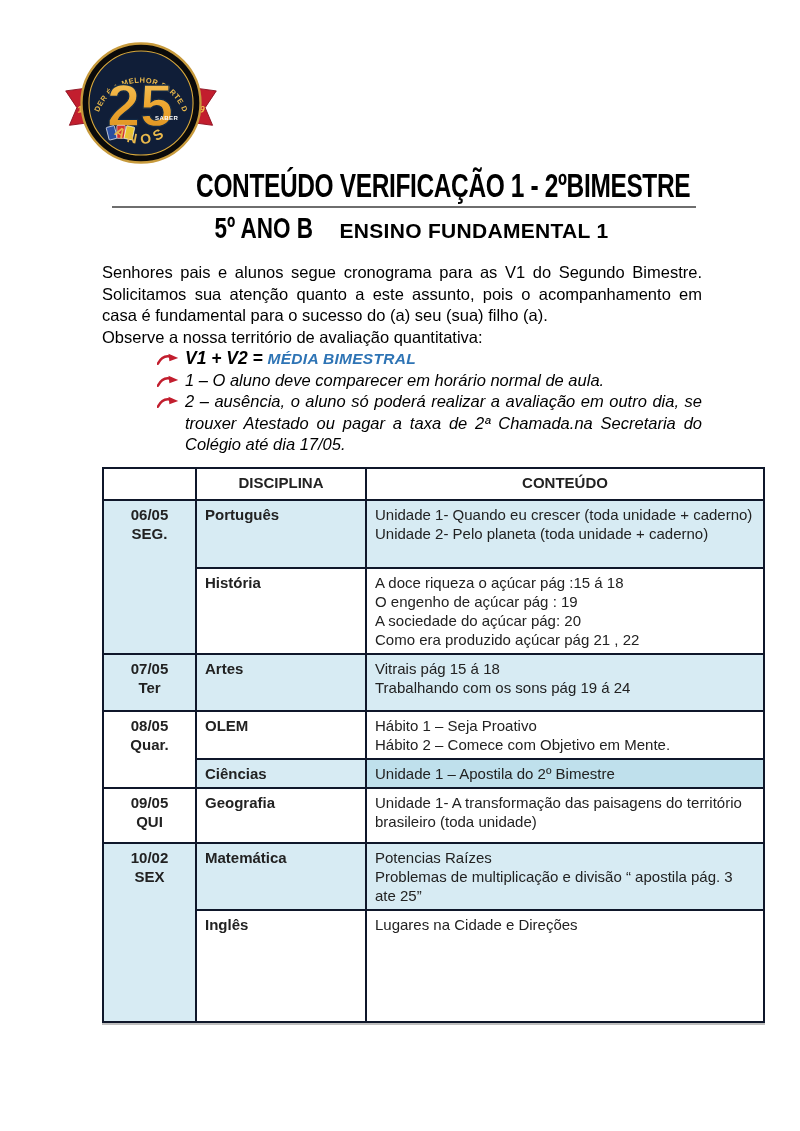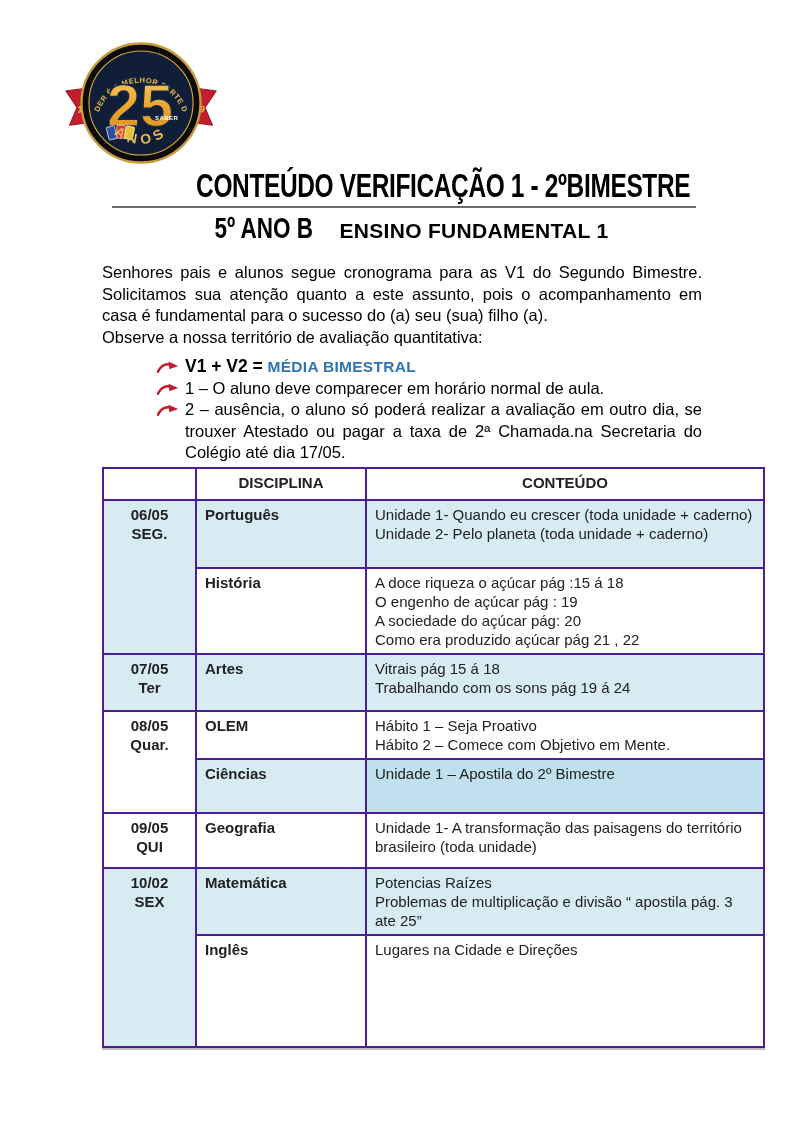--- a/index.html
+++ b/index.html
@@ -16,43 +16,43 @@
   .title-rule{position:absolute;top:206px;left:112px;width:584px;height:2px;background:#6e6e6e;}
   .subtitle{position:absolute;top:211px;left:100px;width:606px;text-align:center;white-space:nowrap;}
   .cond2{display:inline-block;transform:scaleX(0.75);transform-origin:center;
          font-size:30px;font-weight:700;}
   .level{font-size:21px;font-weight:700;margin-left:6px;letter-spacing:0.3px;}
 
   
   .intro{position:absolute;top:262px;left:102px;width:600px;font-size:16.5px;line-height:21.5px;}
   .intro p{margin:0;}
   .para{text-align:justify;}
-  .bullets{margin-top:8px;}
+  .bullets{margin-top:0;font-style:italic;}
   .bullet{position:relative;padding-left:83px;text-align:justify;}
   .bullet .arrow{position:absolute;left:55px;top:3px;width:23px;height:15px;}
   .bf{font-size:17.5px;font-weight:700;}
   .bh{font-size:15.5px;font-weight:700;color:#2E74B5;letter-spacing:0.3px;}
 
   
   table.sched{position:absolute;top:467px;left:102px;width:661px;border-collapse:collapse;
               table-layout:fixed;box-shadow:0 2px 0 rgba(110,110,110,0.45);}
-  table.sched td{border:2px solid #4c1d95;padding:4px 8px;vertical-align:top;
+  table.sched td{border:2px solid #0f172a;padding:4px 8px;vertical-align:top;
                  font-size:15px;line-height:19px;color:#222;}
   td.hdr{height:22px;text-align:center;font-weight:700;font-size:16px;color:#000;
          border-bottom:4px solid #4BACC6;background:#fff;vertical-align:middle;}
   td.date{text-align:center;font-weight:700;font-size:15.5px;line-height:20px;
           vertical-align:middle;color:#000;}
   td.date-top{vertical-align:top;padding-top:14px;}
   td.subj{font-weight:700;font-size:16px;vertical-align:middle;padding-left:10px;color:#000;}
   td.cont{padding:5px 8px;}
   td.small-text{font-size:13.5px;}
   .bg-blue{background:#D7EBF3;}
   .bg-blue-dark{background:#BFE0EC;}
   tr.h-head{height:30px;} tr.h-r1{height:68px;} tr.h-r2{height:78px;} tr.h-r3{height:57px;}
-  tr.h-r4{height:44px;} tr.h-r5{height:54px;} tr.h-r6{height:55px;} tr.h-r7{height:58px;}
+  tr.h-r4{height:44px;} tr.h-r5{height:29px;} tr.h-r6{height:55px;} tr.h-r7{height:58px;}
   tr.h-r8{height:112px;padding-left:39px;}
 </style>
 </head>
 <body>
 
 <div class="page">
 
   <svg class="logo" viewBox="0 0 170 150">
     <defs>
       <linearGradient id="gold" x1="0" y1="0" x2="0" y2="1">

